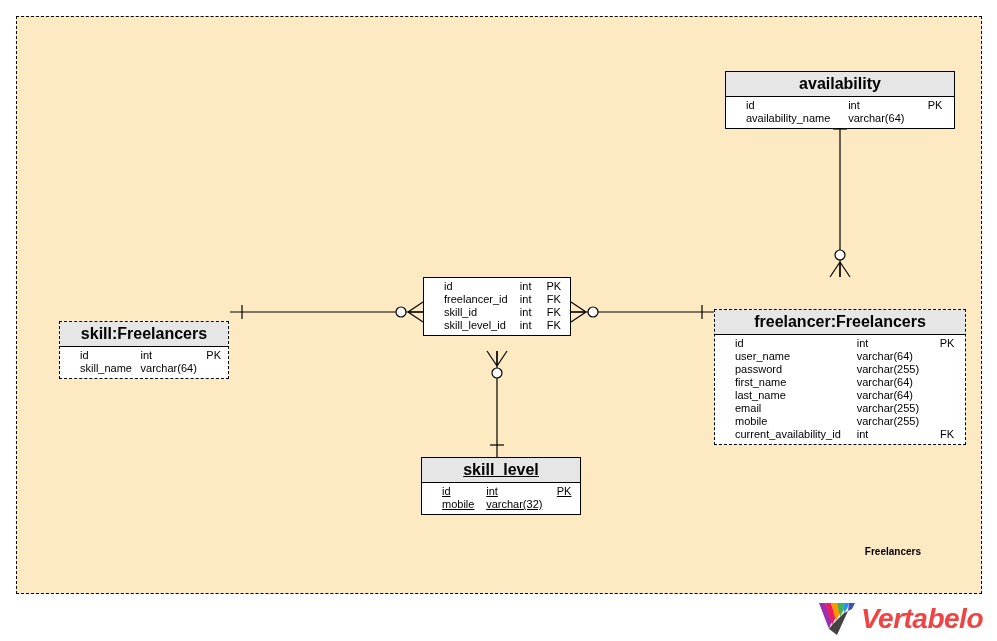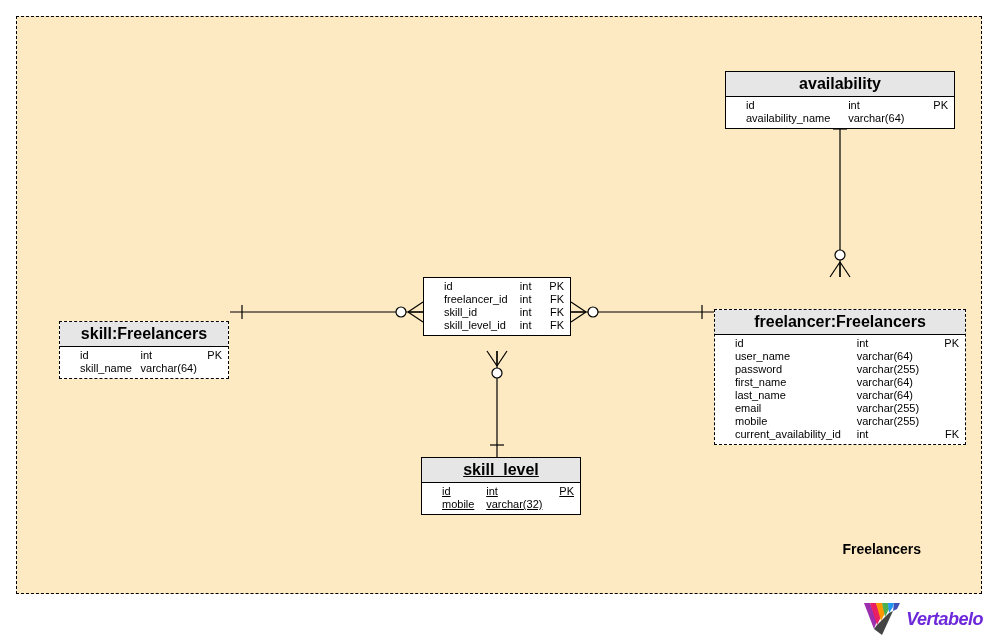--- a/index.html
+++ b/index.html
@@ -17,21 +17,21 @@
     left: 16px;
     top: 16px;
     width: 966px;
     height: 578px;
     background: #fde9c2;
     border: 1.5px dashed #000;
   }
   .region-label {
     position: absolute;
     font-weight: bold;
-    font-size: 14px;
+    font-size: 10px;
     color: #000;
   }
   .entity {
     position: absolute;
     background: #fff;
     border: 1px solid #000;
     font-size: 11px;
   }
   .entity.shortcut { border-style: dashed; }
   .entity-header {
@@ -44,43 +44,43 @@
   }
   .entity-body {
     display: grid;
     padding: 2px 6px 4px 6px;
     column-gap: 8px;
     row-gap: 1px;
   }
   .cols3 { grid-template-columns: auto auto auto; padding-left: 20px; }
   .col-name { white-space: nowrap; }
   .col-type { white-space: nowrap; }
-  .col-mark { white-space: nowrap; text-align: right; min-width: 16px; }
+  .col-mark { white-space: nowrap; text-align: center; min-width: 16px; }
   svg.relations {
     position: absolute;
     left: 0; top: 0;
     width: 966px; height: 578px;
     pointer-events: none;
   }
   
   .logo-wrap {
     position: absolute;
     right: 14px;
     bottom: 6px;
     display: flex;
     align-items: center;
     gap: 6px;
   }
   .logo-text {
     font-family: Arial, Helvetica, sans-serif;
-    font-size: 18px;
+    font-size: 28px;
     font-weight: bold;
     font-style: italic;
     letter-spacing: -0.5px;
-    color: #6d28d9;
+    color: #ef4444;
   }
 </style>
 </head>
 <body>
 
 <div class="canvas">
 
   <svg class="relations">
     <g stroke="#000" stroke-width="1.2" fill="none">
 

